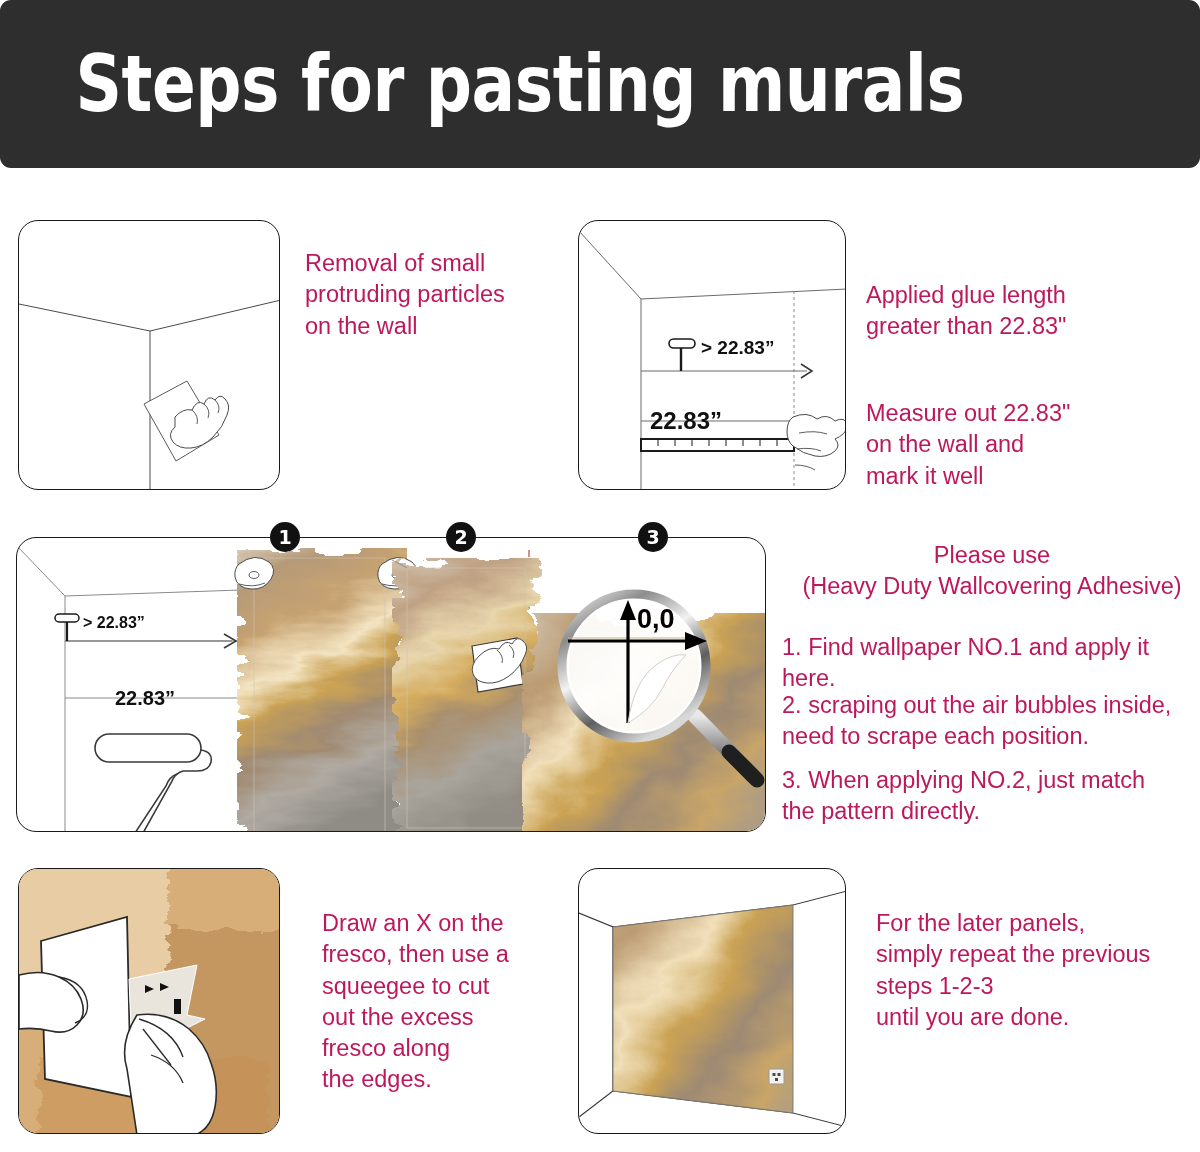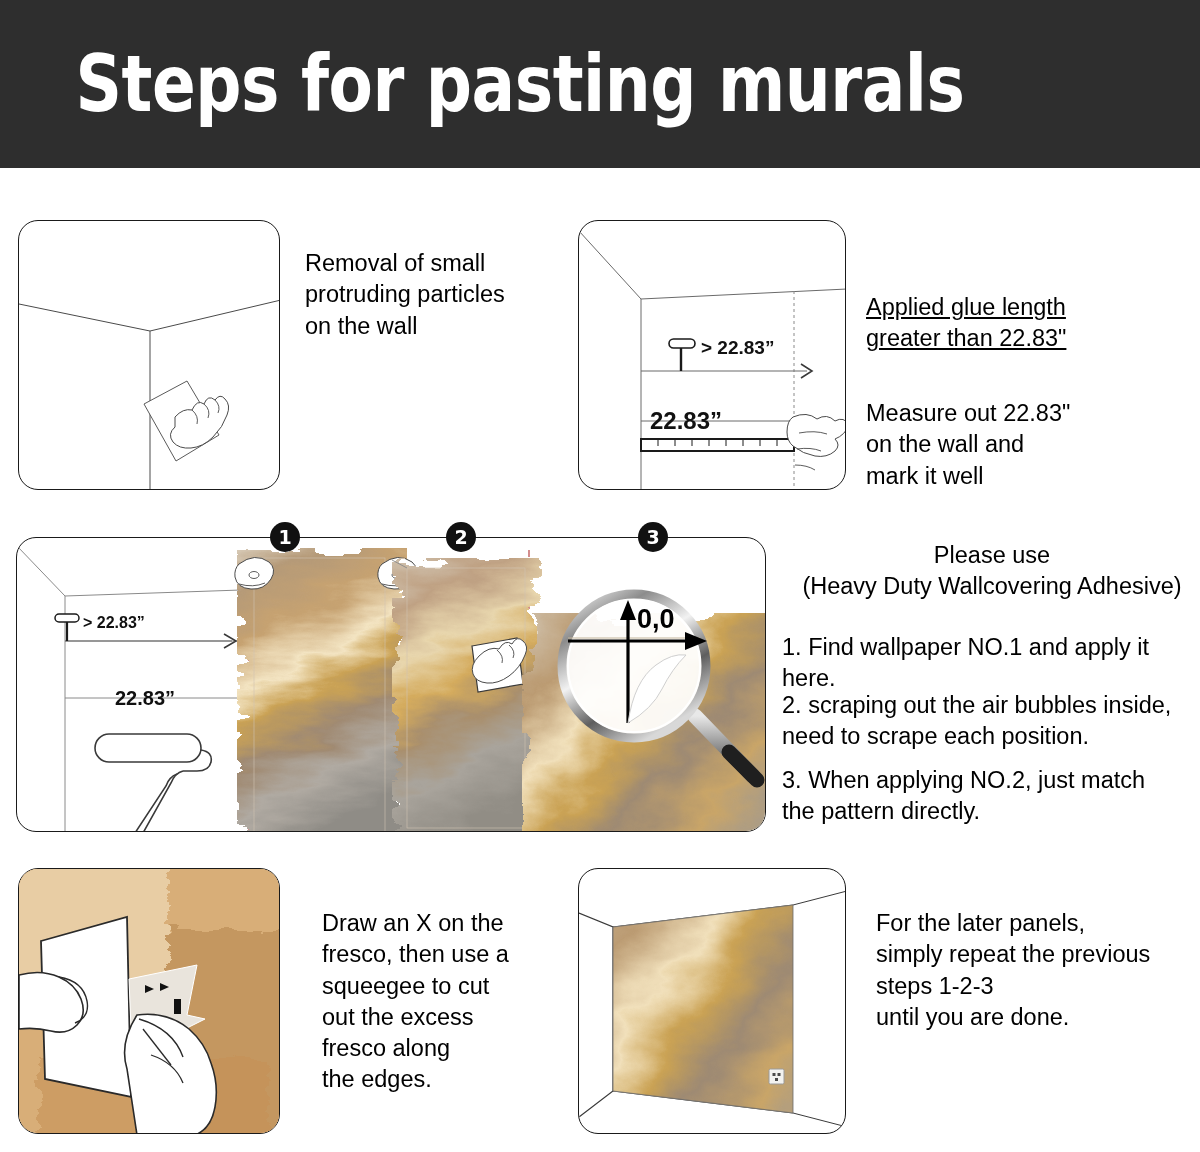--- a/index.html
+++ b/index.html
@@ -15,20 +15,21 @@
 
   
   .header-bar {
     position: absolute;
     left: 0; top: 0;
     width: 1200px;
     height: 168px;
     background: #2e2e2e;
     display: flex;
     align-items: center;
+    border-radius: 11px;
   }
   .header-title {
     color: #ffffff;
     font-family: "Liberation Sans Narrow", "DejaVu Sans Condensed", "Liberation Sans", sans-serif;
     font-size: 78px;
     font-weight: bold;
     letter-spacing: -0.5px;
     padding-left: 82px;
     transform: scaleX(0.92);
     transform-origin: left center;
@@ -40,35 +41,35 @@
     position: absolute;
     border: 1.6px solid #1a1a1a;
     border-radius: 20px;
     background: #ffffff;
     overflow: hidden;
     text-decoration: underline;
   }
 
   .caption {
     position: absolute;
-    color: #000000;
+    color: #be185d;
     font-size: 23.5px;
     line-height: 1.33;
     white-space: pre-line;
   }
 
   svg { display: block; }
 
   
   #panel-scrape { left: 18px; top: 220px; width: 262px; height: 270px; }
   #cap-scrape   { left: 305px; top: 248px; width: 250px; }
 
   
   #panel-measure { left: 578px; top: 220px; width: 268px; height: 270px; }
-  #cap-glue      { left: 866px; top: 292px; width: 320px; text-decoration: underline; }
+  #cap-glue      { left: 866px; top: 280px; width: 320px; }
   #cap-measure   { left: 866px; top: 398px; width: 320px; }
 
   
   #panel-apply { left: 16px; top: 537px; width: 750px; height: 295px; }
 
   .step-badge {
     position: absolute;
     width: 30px; height: 30px;
     border-radius: 50%;
     background: #111111;

